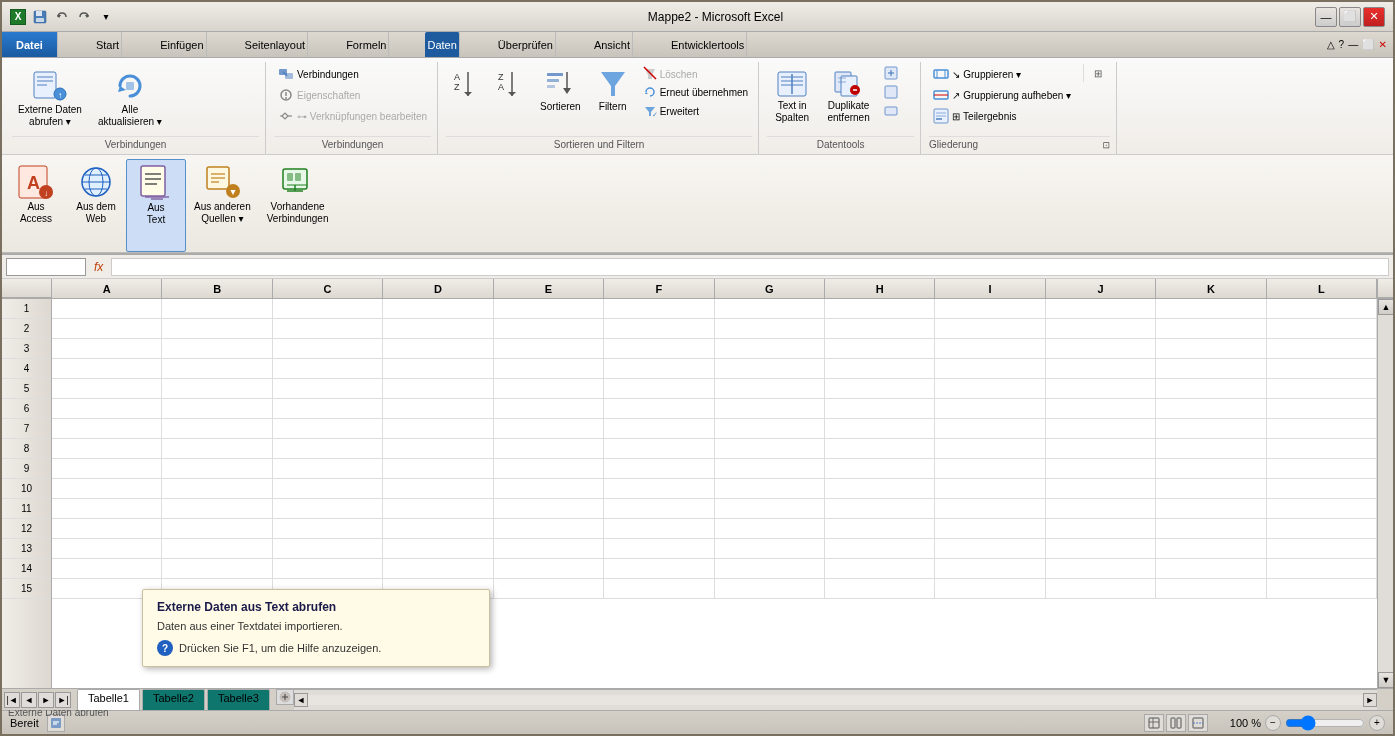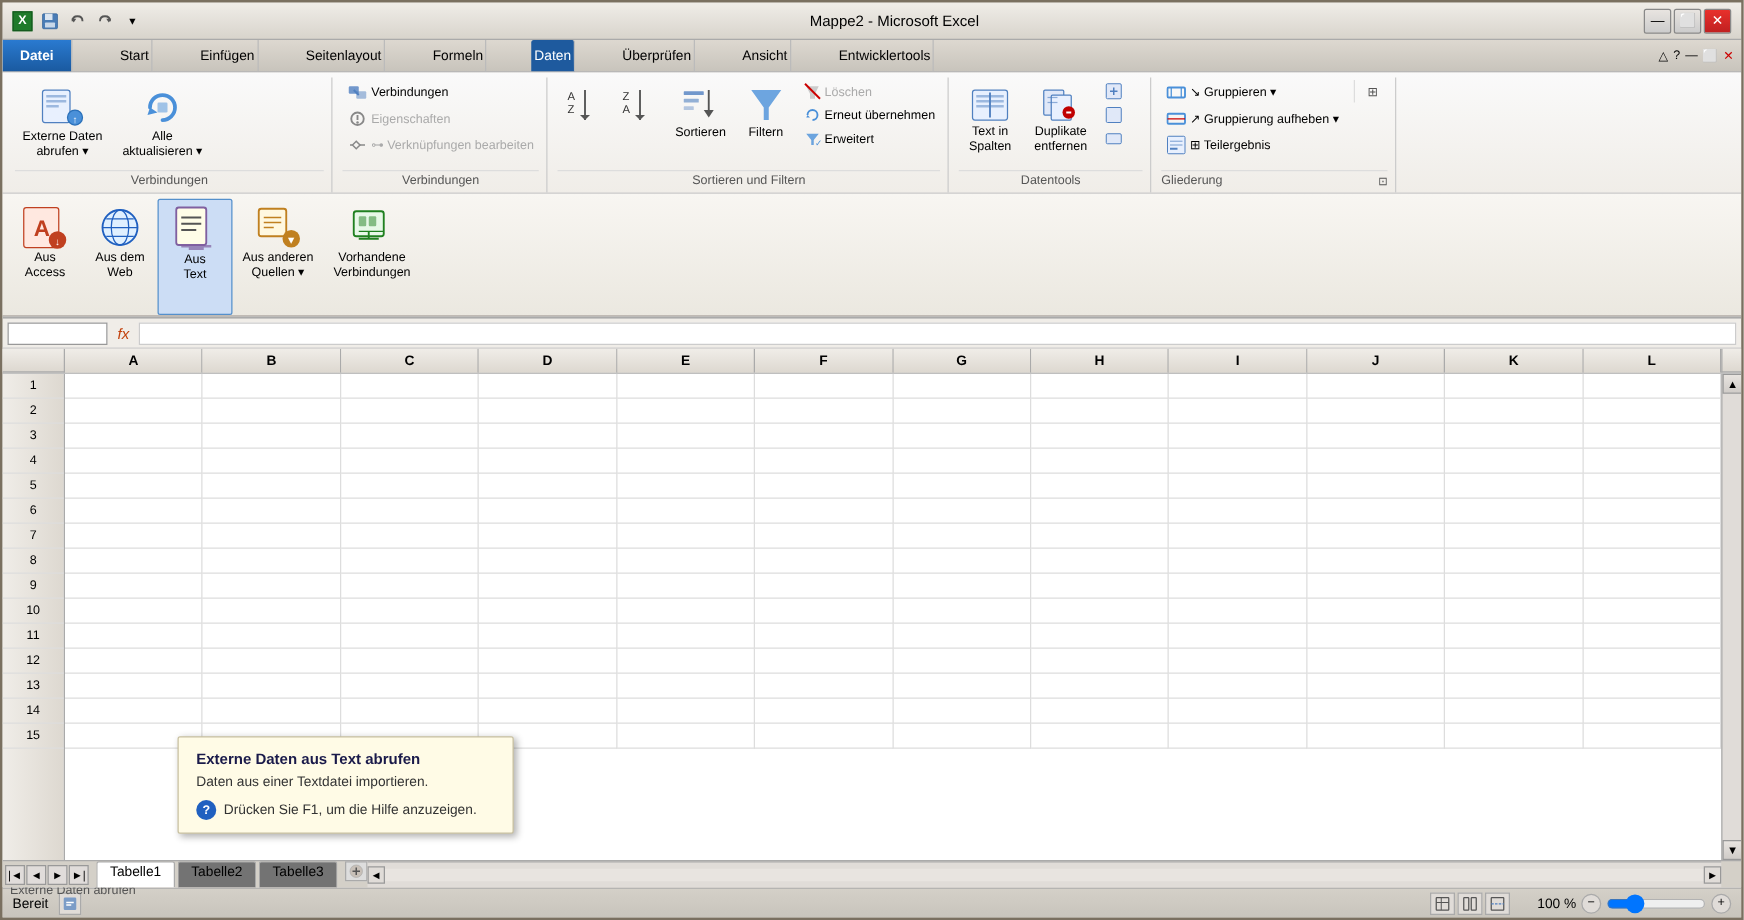--- a/index.html
+++ b/index.html
@@ -77,21 +77,21 @@
 
     
     .tooltip-box {
       position: absolute;
       left: 140px;
       top: 310px;
       background: #fffbe6;
       border: 1px solid #c8c0a0;
       padding: 10px 14px;
       z-index: 100;
-      width: 269px;
+      width: 348px;
       box-shadow: 2px 2px 6px rgba(0,0,0,0.3);
       border-radius: 2px;
     }
     .tooltip-title { font-size: 12px; font-weight: bold; color: #1a1a4a; margin-bottom: 6px; }
     .tooltip-desc { font-size: 11px; color: #333; margin-bottom: 8px; }
     .tooltip-help { display: flex; align-items: center; gap: 6px; font-size: 11px; color: #333; }
     .help-circle { width: 16px; height: 16px; background: #2060c0; border-radius: 50%; color: white; display: flex; align-items: center; justify-content: center; font-size: 10px; font-weight: bold; flex-shrink: 0; }
 
     
     .spreadsheet-area { display: flex; flex-direction: column; flex: 1; background: white; }
@@ -110,21 +110,21 @@
 
     
     .formula-bar { display: flex; align-items: center; background: #f0ede8; height: 24px; border-bottom: 1px solid #ccc; padding: 0 4px; gap: 4px; }
     .name-box { width: 80px; height: 18px; border: 1px solid #999; padding: 0 4px; font-size: 11px; background: white; }
     .formula-bar-fx { font-style: italic; font-size: 12px; padding: 0 4px; color: #c2410c; }
     .formula-input { flex: 1; height: 18px; border: 1px solid #ccc; padding: 0 4px; font-size: 11px; background: white; }
     .sheet-tab-nav { display: flex; gap: 0; margin-right: 4px; }
     .sheet-tab-nav-btn { width: 16px; height: 16px; background: #e0dcda; border: 1px solid #999; cursor: pointer; display: flex; align-items: center; justify-content: center; font-size: 9px; }
     .sheet-tab { padding: 2px 10px; background: white; border: 1px solid #aaa; border-bottom: none; cursor: pointer; font-size: 11px; margin-right: 2px; border-radius: 2px 2px 0 0; }
     .sheet-tab.active { background: white; font-weight: normal; }
-    .sheet-tab:not(.active) { background: #737373; }
+    .sheet-tab:not(.active) { background: #0f766e; }
     .sheet-tab-add { width: 18px; height: 16px; background: #ddd; border: 1px solid #aaa; cursor: pointer; display: flex; align-items: center; justify-content: center; font-size: 14px; margin-left: 4px; }
 
     
     .status-bar { background: linear-gradient(to bottom, #d4d0c8, #c8c4bc); height: 24px; display: flex; align-items: center; padding: 0 8px; border-top: 1px solid #aaa; justify-content: space-between; }
     .status-left { display: flex; align-items: center; gap: 8px; }
     .status-right { display: flex; align-items: center; gap: 6px; }
     .zoom-controls { display: flex; align-items: center; gap: 4px; }
     .view-btn { width: 20px; height: 18px; background: #e0dcd8; border: 1px solid #aaa; cursor: pointer; display: flex; align-items: center; justify-content: center; font-size: 9px; }
 
     

